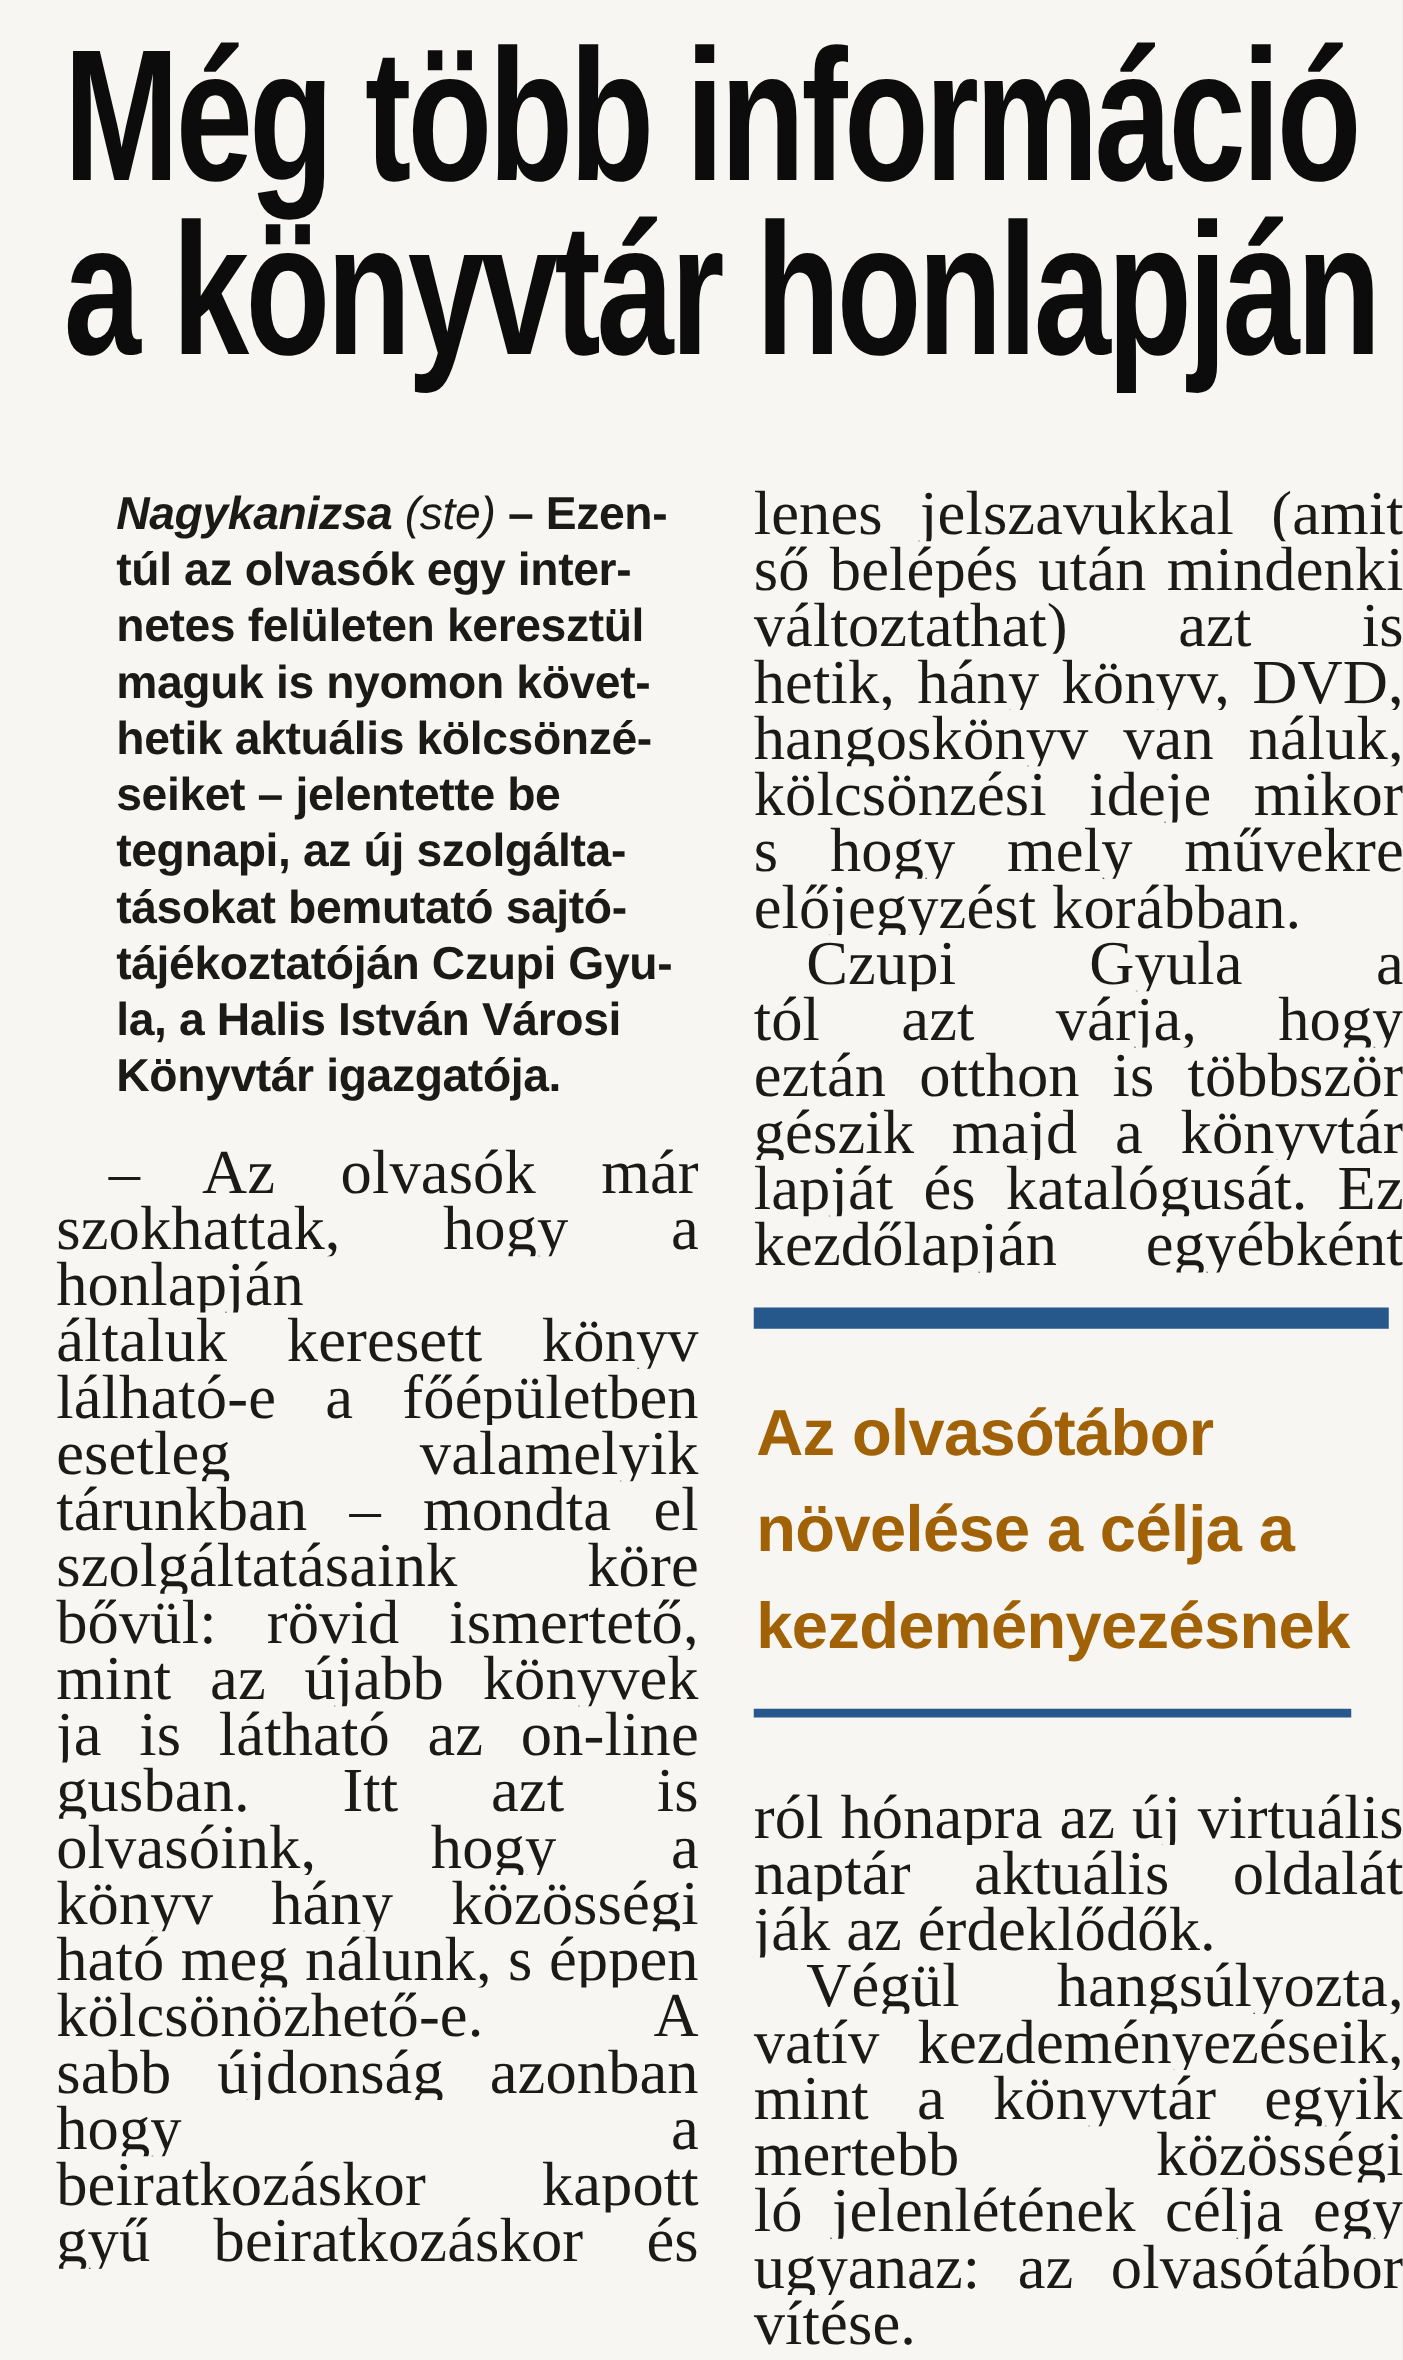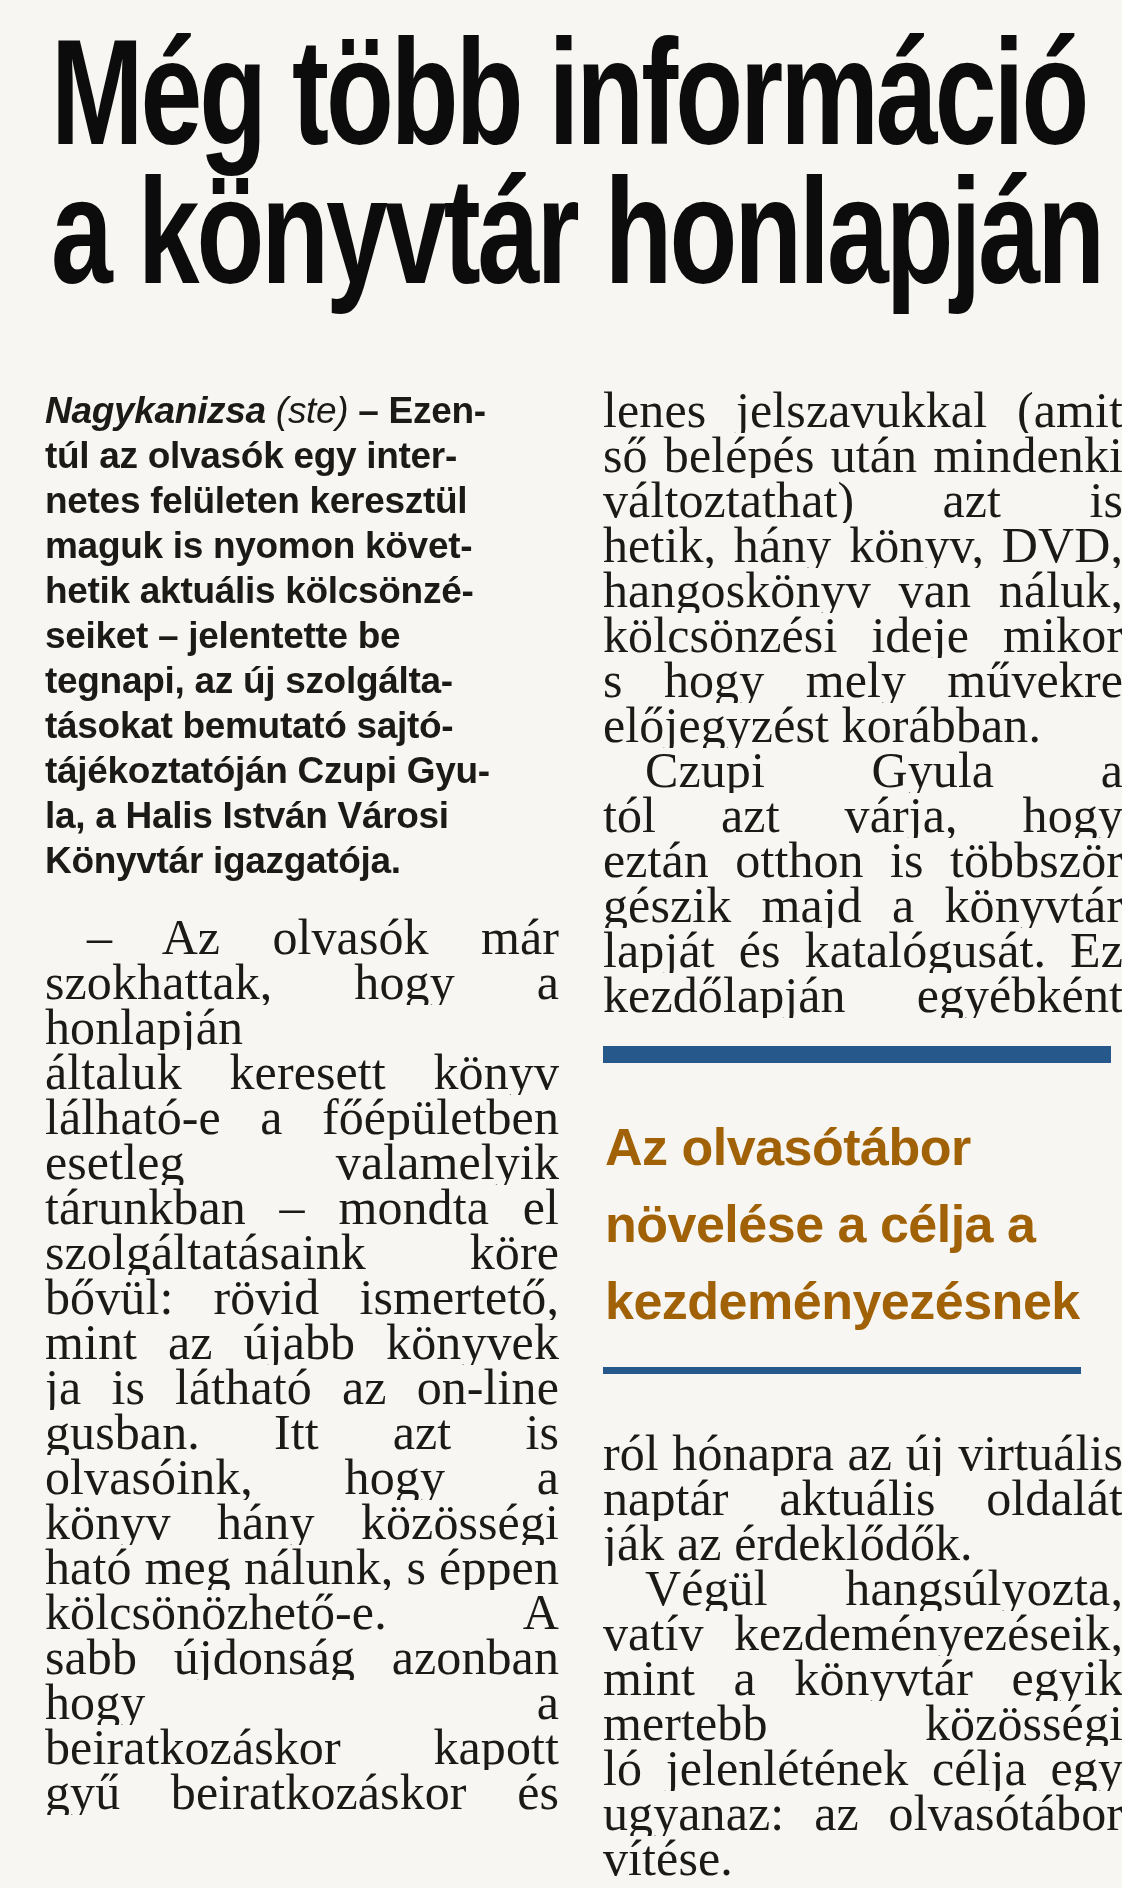--- a/index.html
+++ b/index.html
@@ -19,20 +19,21 @@
   }
   
   .columns{display:flex;margin:84px 0 0 28px;gap:44px;align-items:flex-start;}
   .col-left{width:514px;}
   .col-right{width:520px;}
   
   .tline{height:45px;overflow:hidden;text-align:left;}
   .tline.j{text-align:justify;text-align-last:justify;text-justify:inter-word;}
   .tline.indent{padding-left:42px;}
   .lead{
+    margin-left:48px;
     font-family:"Liberation Sans", sans-serif;font-weight:700;
     font-size:37px;line-height:45px;letter-spacing:-0.3px;
   }
   .lead em{font-style:italic;}
   .lite{font-style:italic;font-weight:400;}
   .body-par{font-size:50px;line-height:45px;letter-spacing:0.1px;}
   .par-gap{margin-top:32px;}
   
   .pull-quote{
     margin:46px 0 0 2px;

